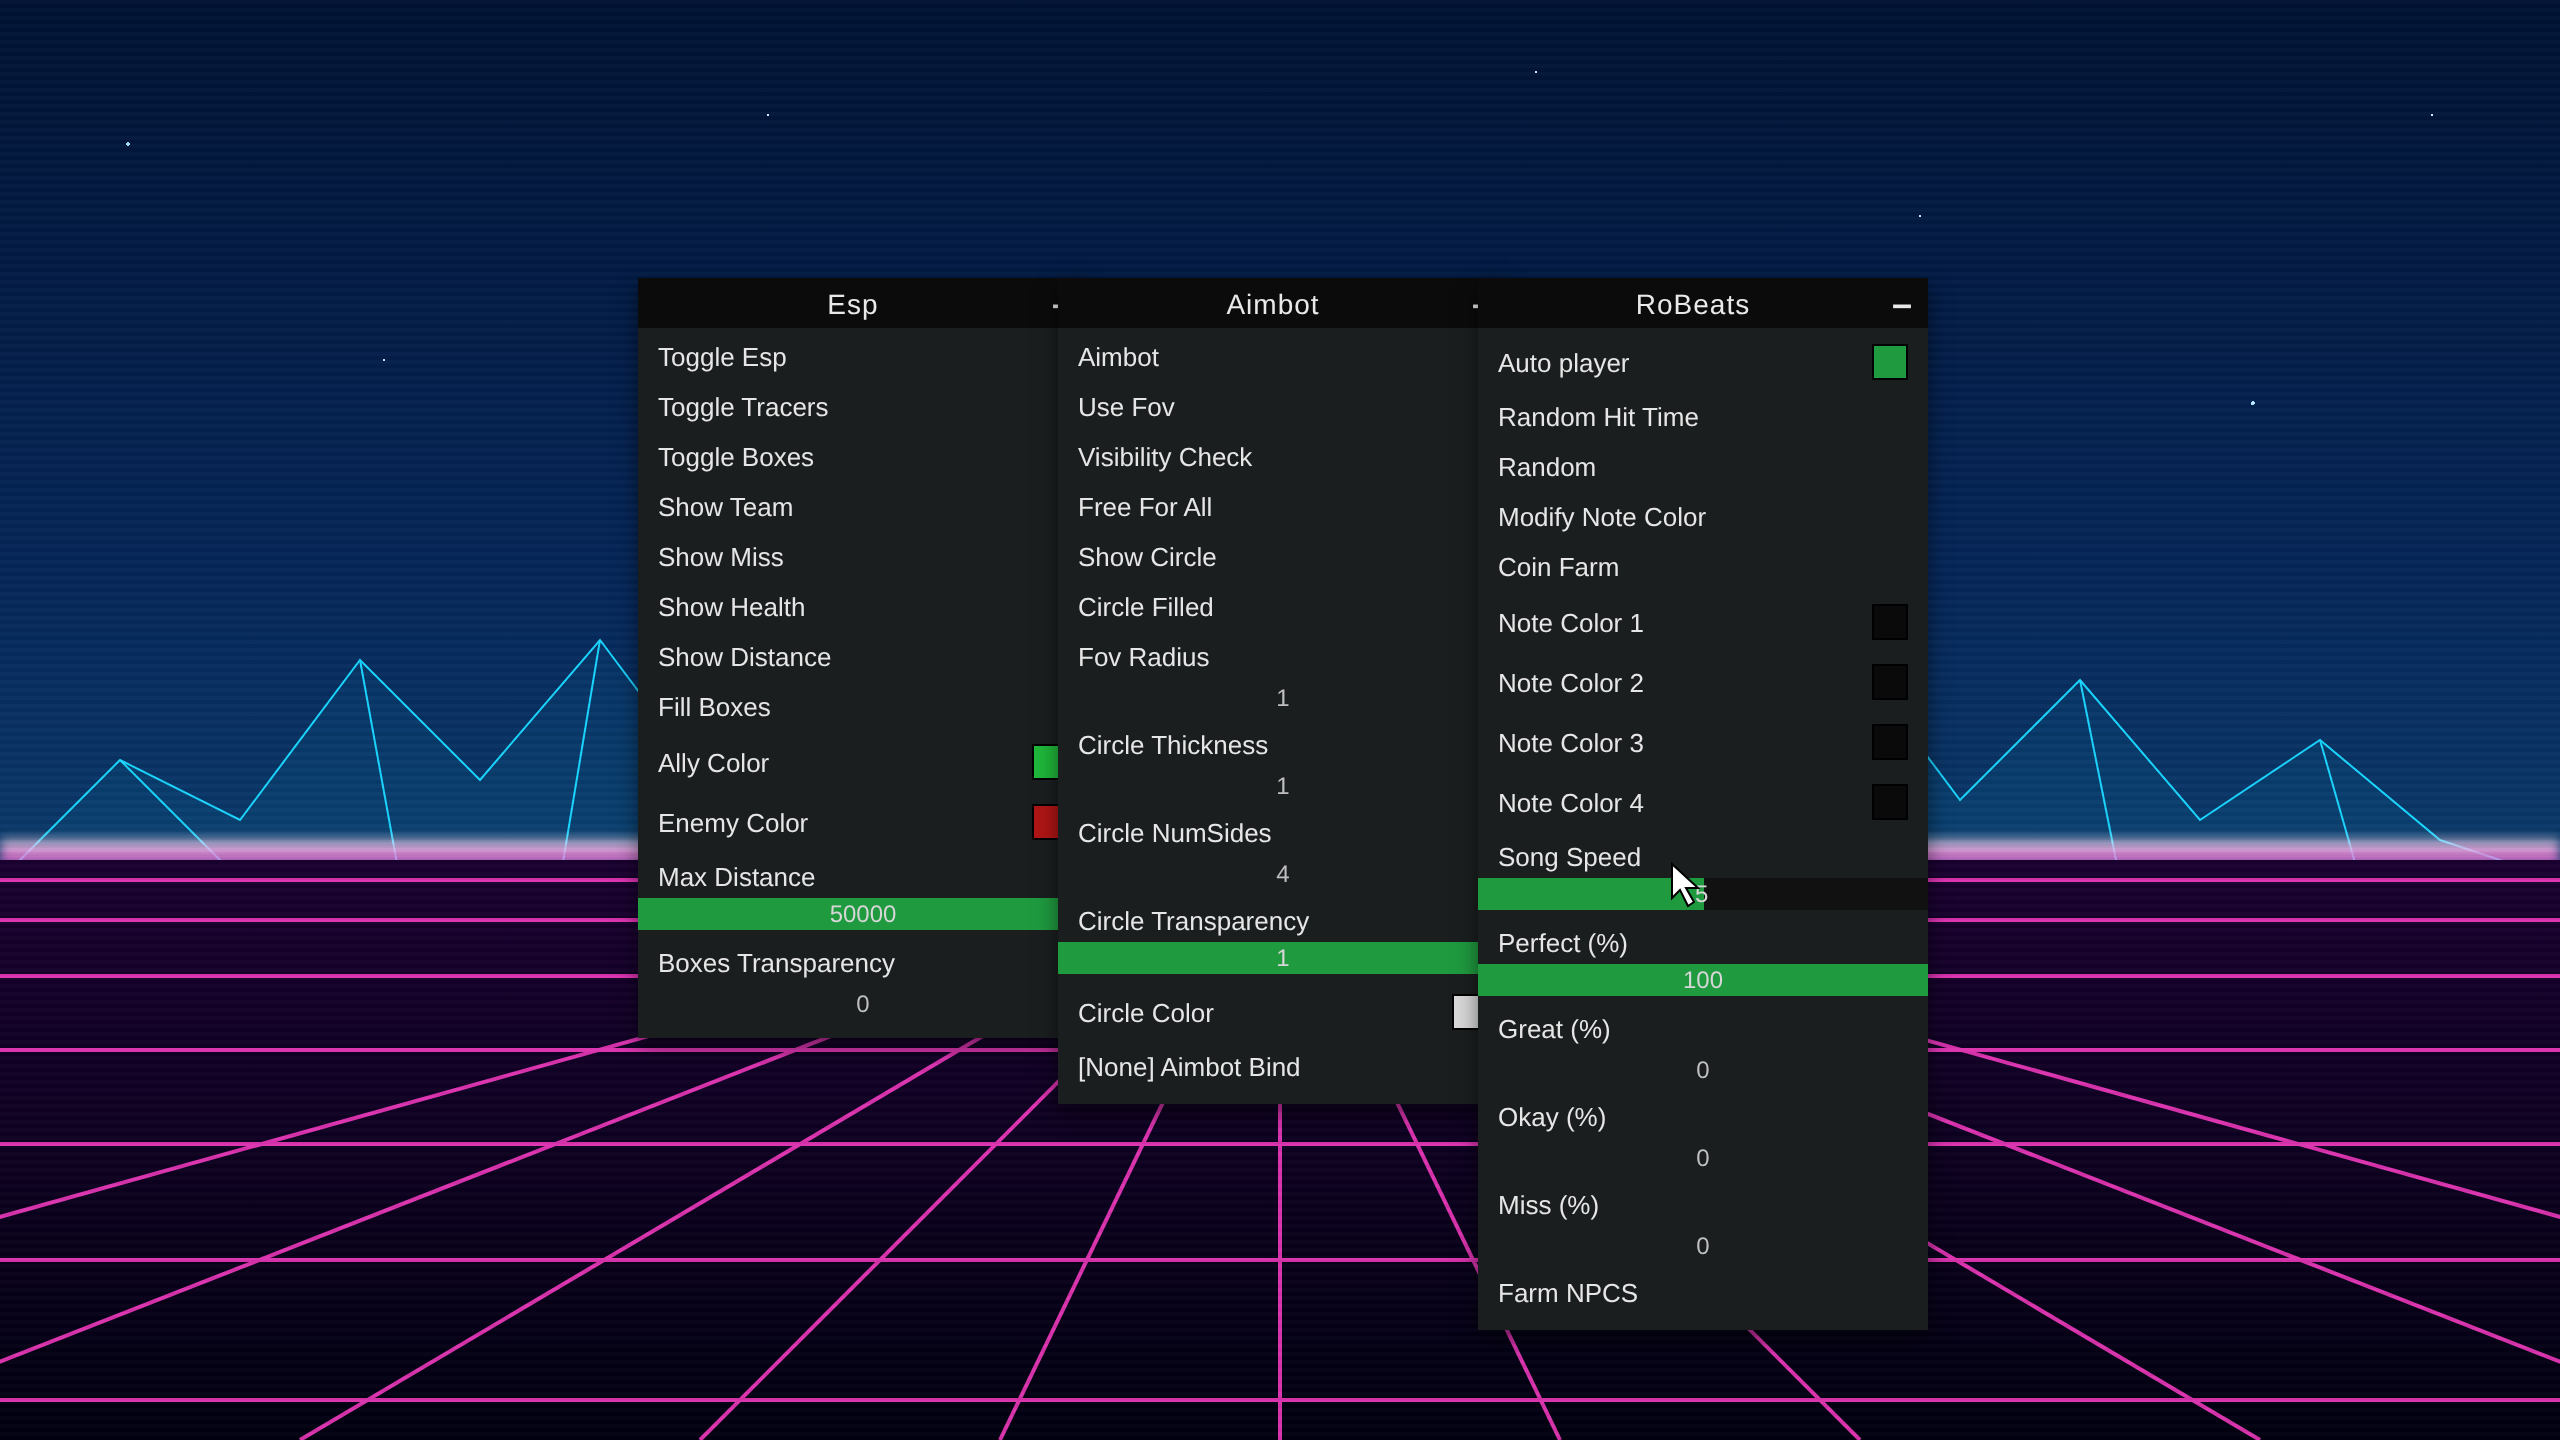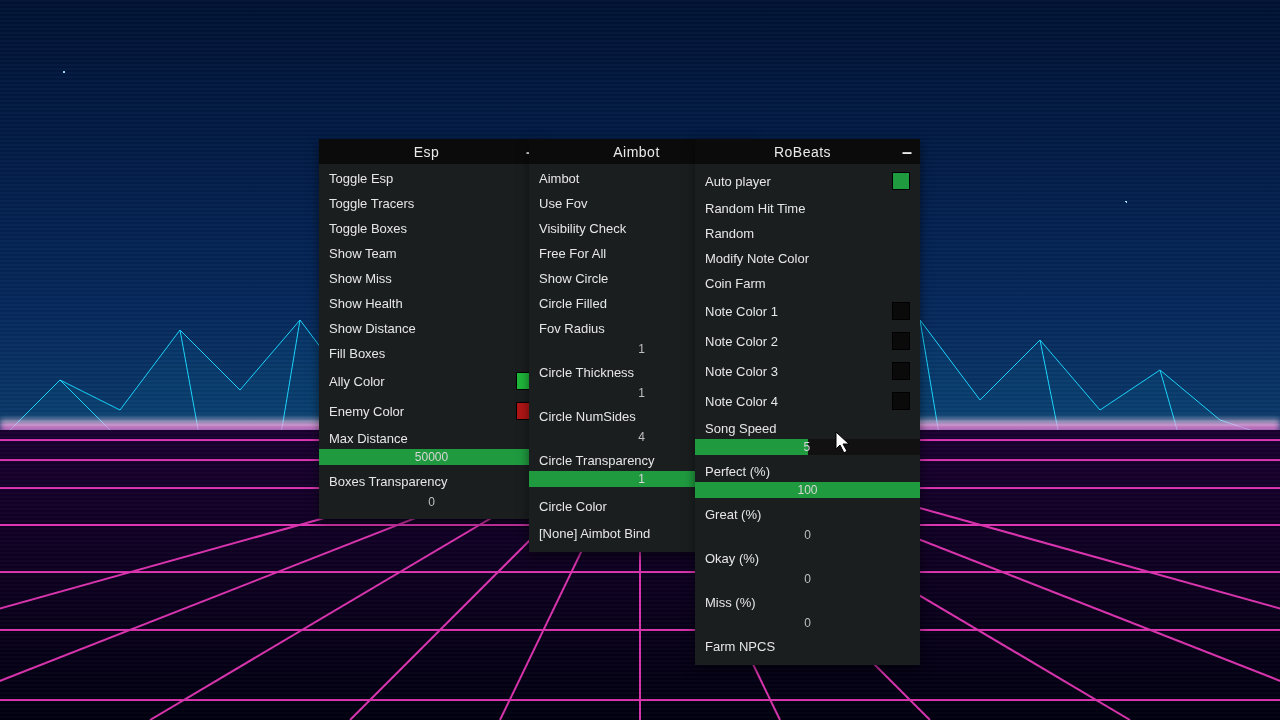--- a/index.html
+++ b/index.html
@@ -227,21 +227,21 @@
         </div>
         <div class="row">
           <span class="lbl">Circle Color</span>
           <span class="swatch" style="background: rgb(216, 216, 216);"></span>
         </div>
         <div class="row">
           <span class="lbl">[None] Aimbot Bind</span>
         </div>
       </div>
     </div>
-    <div class="panel" style="left: 695px; top: 139px;">
+    <div class="panel" style="left: 739px; top: 139px;">
       <div class="panel-head">
         <span class="title">RoBeats</span>
         <span class="min">–</span>
       </div>
       <div class="panel-body">
         <div class="row">
           <span class="lbl">Auto player</span>
           <span class="swatch" style="background: rgb(31, 154, 63);"></span>
         </div>
         <div class="row">

